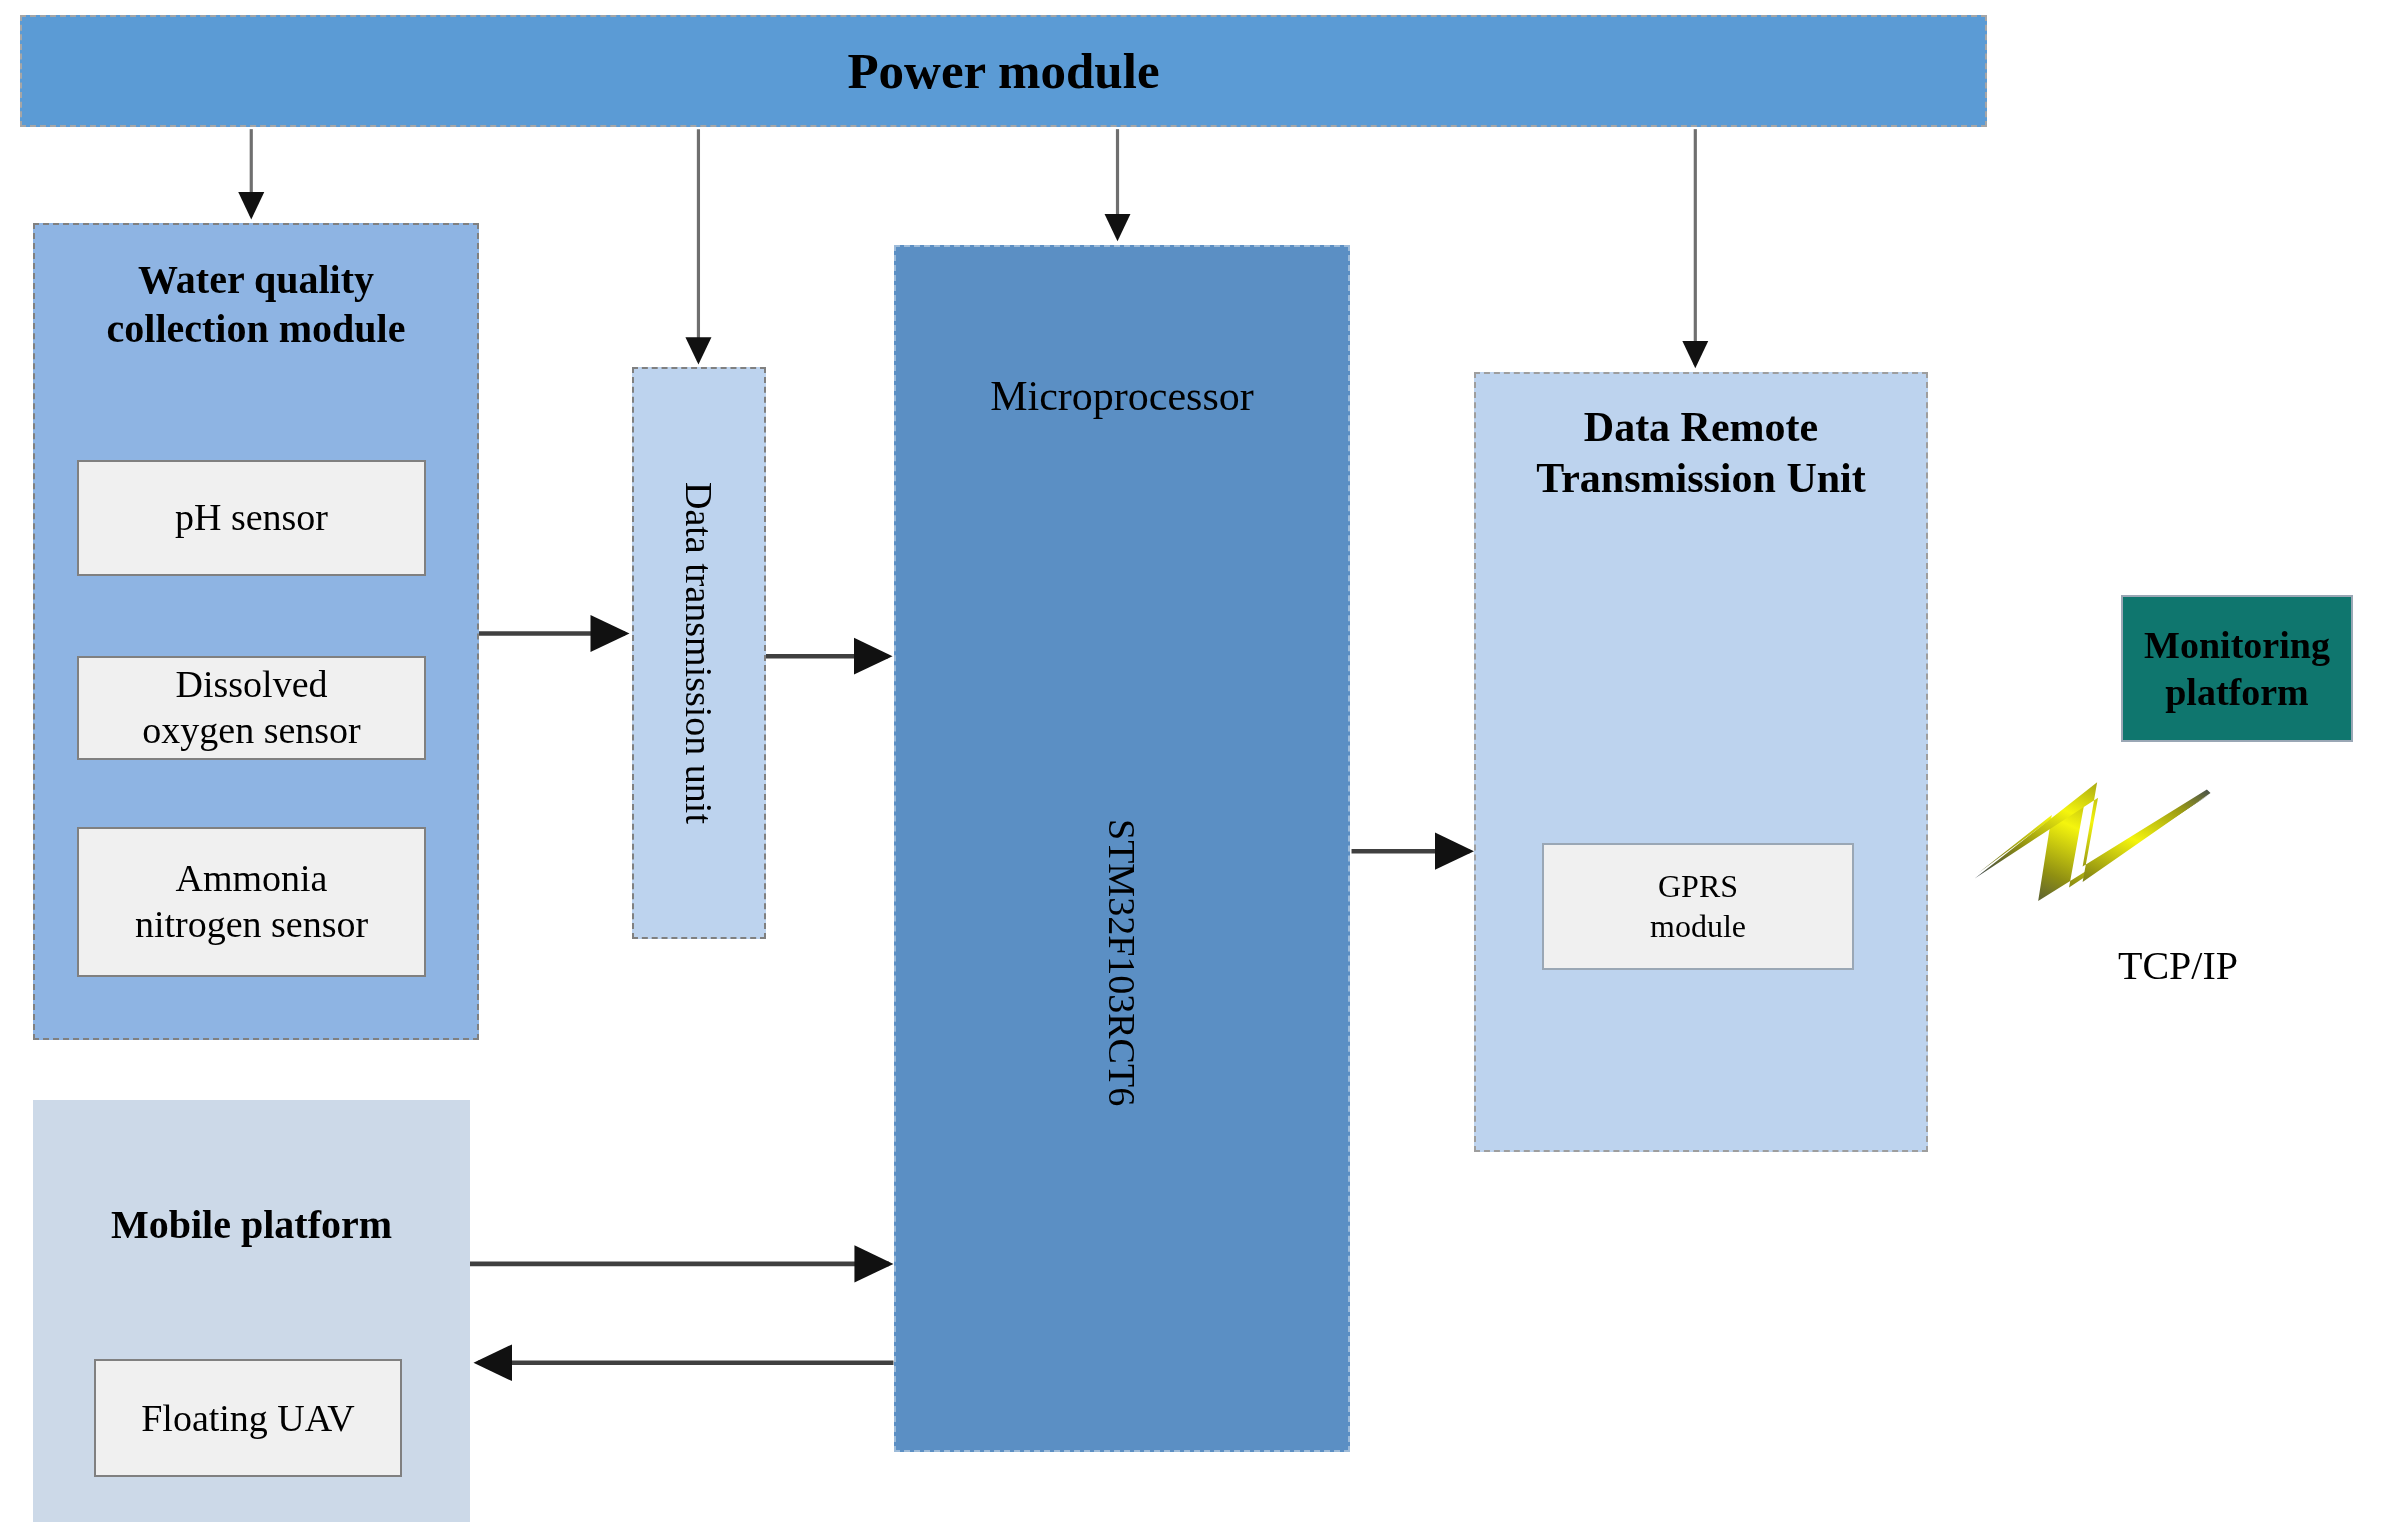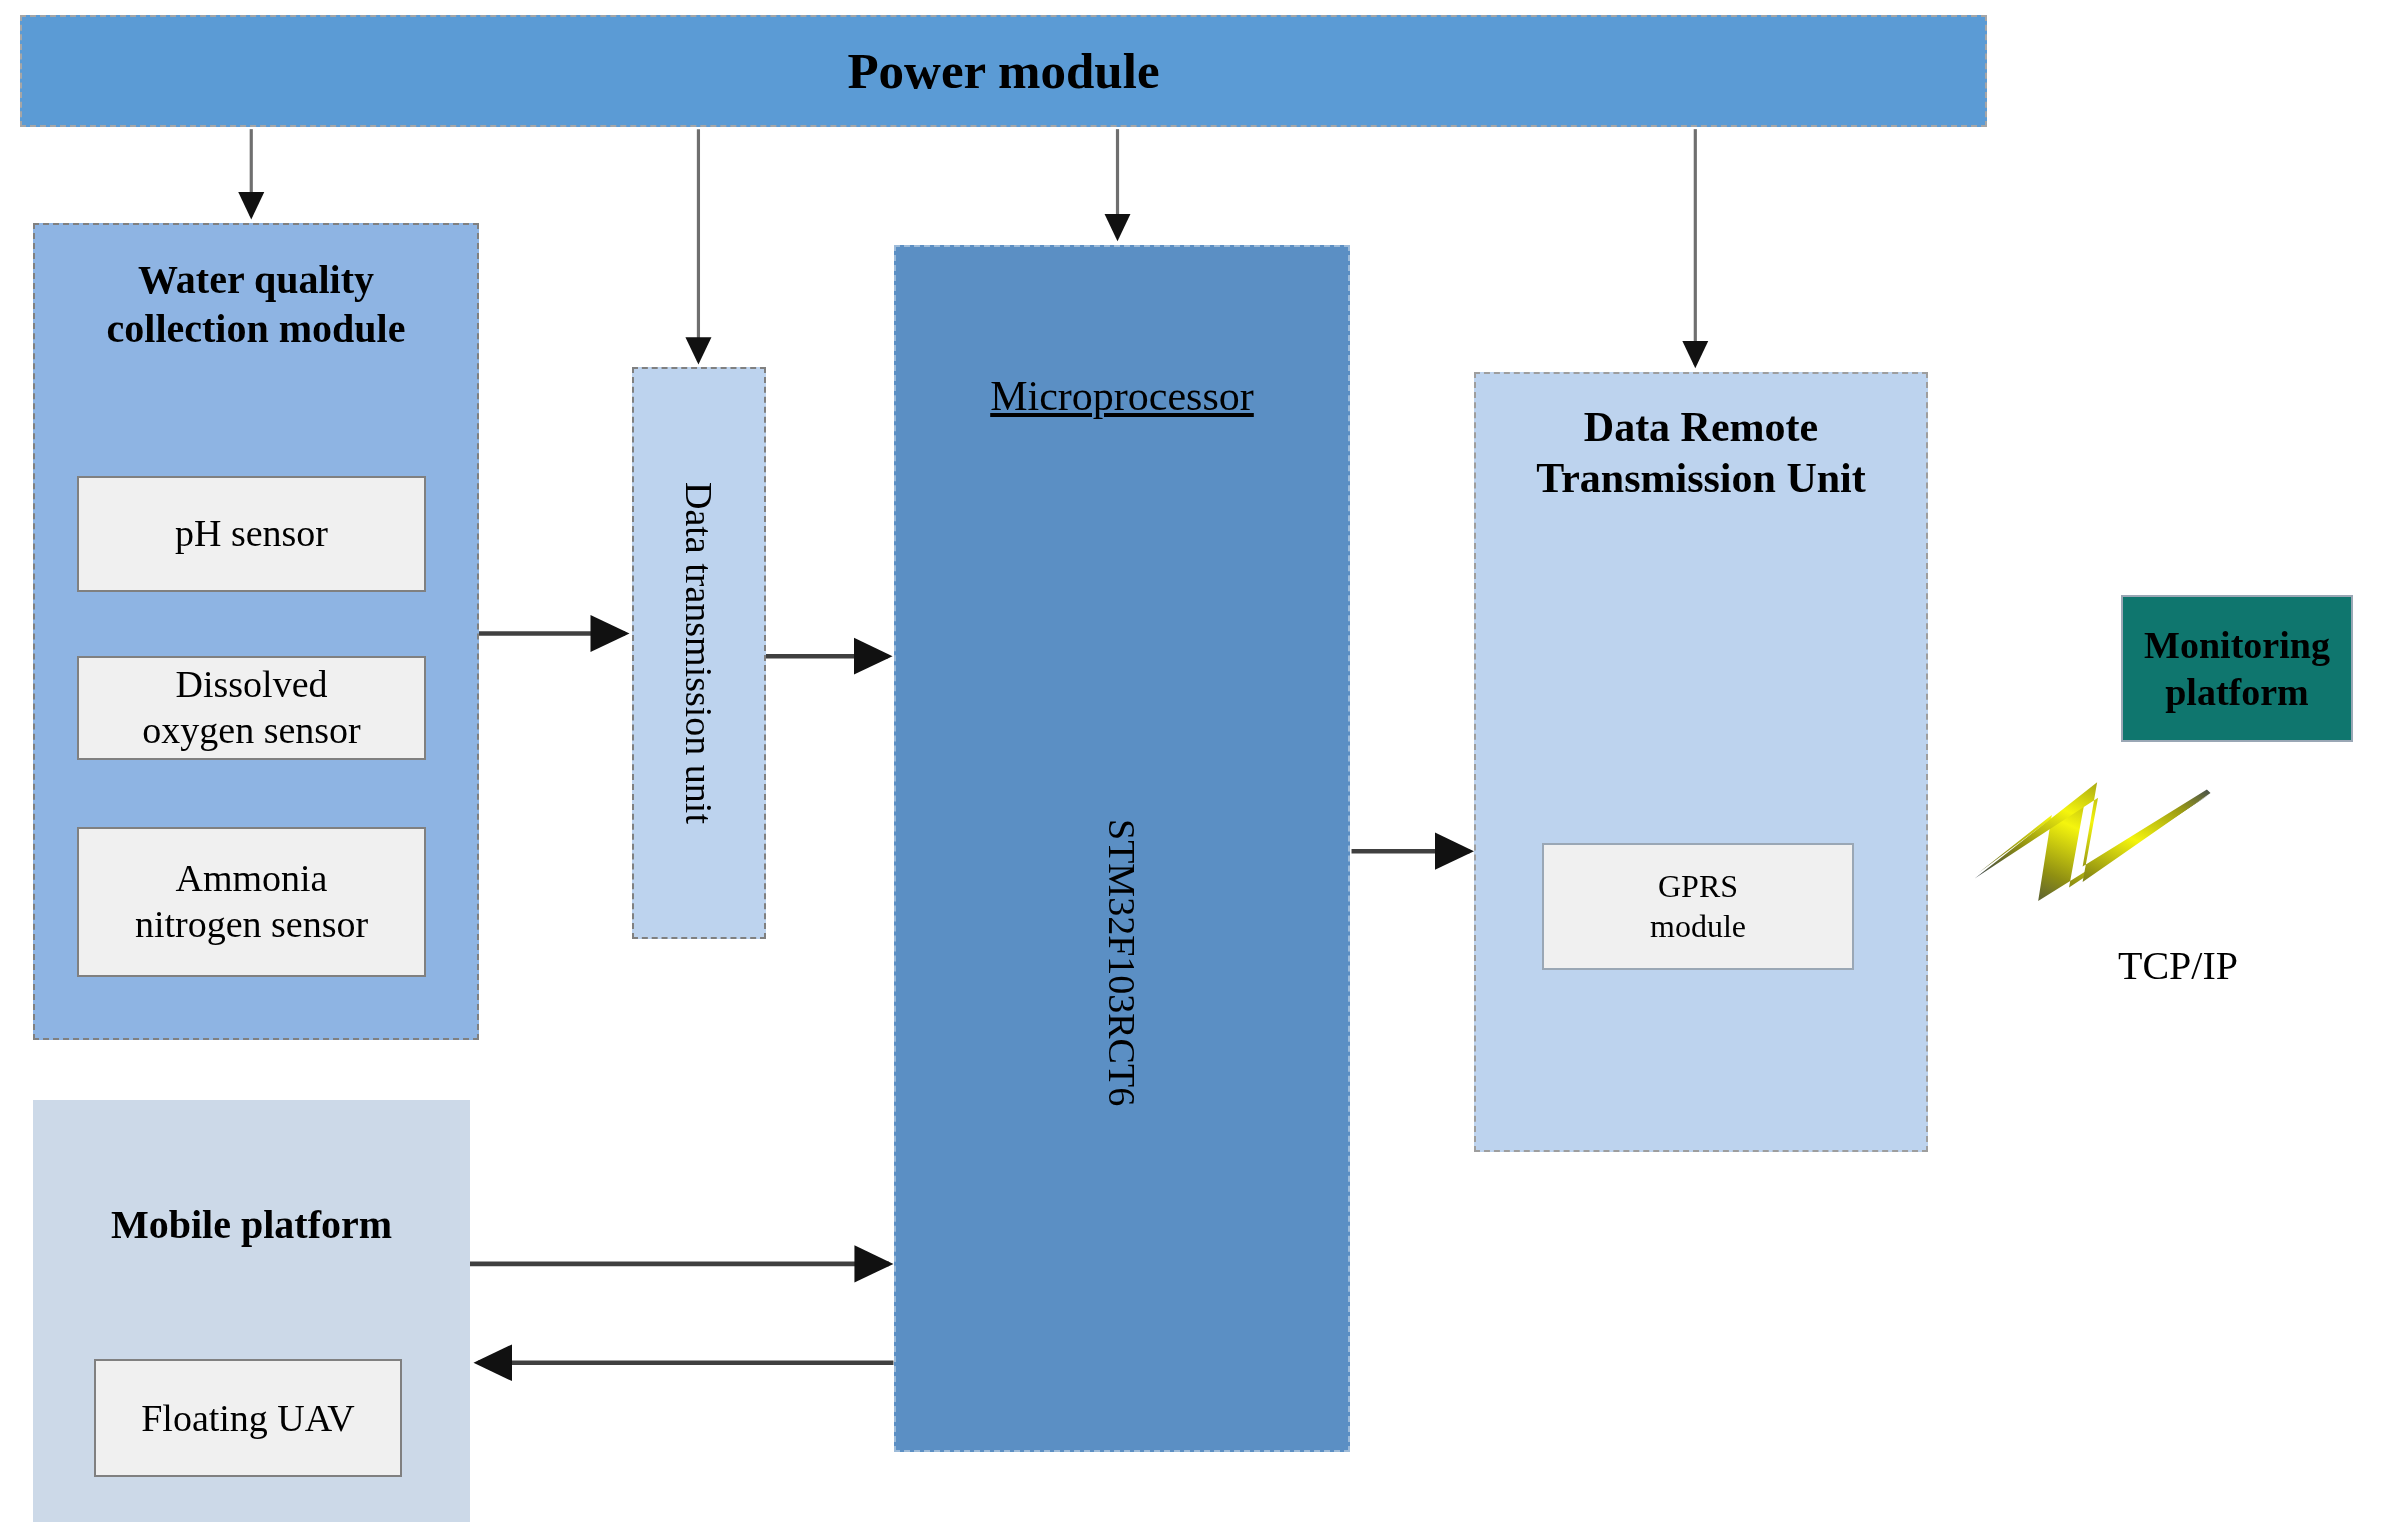--- a/index.html
+++ b/index.html
@@ -64,21 +64,21 @@
     background: #f0f0f0;
     border: 2.7px solid #808080;
     display: flex;
     align-items: center;
     justify-content: center;
     text-align: center;
     font-size: 38px;
     line-height: 1.2;
     color: #000;
   }
-  #sensor-0 { left: 77px; top: 476px; width: 349px; height: 116px; }
+  #sensor-0 { left: 77px; top: 460px; width: 349px; height: 116px; }
   #sensor-1 { left: 77px; top: 656px; width: 349px; height: 104px; }
   #sensor-2 { left: 77px; top: 827px; width: 349px; height: 150px; }
 
   
   #dtu {
     left: 632px;
     top: 367px;
     width: 134px;
     height: 572px;
     background: #bdd3ee;
@@ -101,21 +101,20 @@
     border: 2.7px dashed #9dbbd9;
     display: block;
   }
   #micro .micro-title {
     position: absolute;
     top: 125px;
     left: 0;
     right: 0;
     text-align: center;
     font-size: 42px;
-    text-decoration: underline;
   }
   #micro .micro-chip {
     position: absolute;
     top: 572px;
     left: 0;
     right: 0;
     display: flex;
     justify-content: center;
   }
   #micro .micro-chip span {

